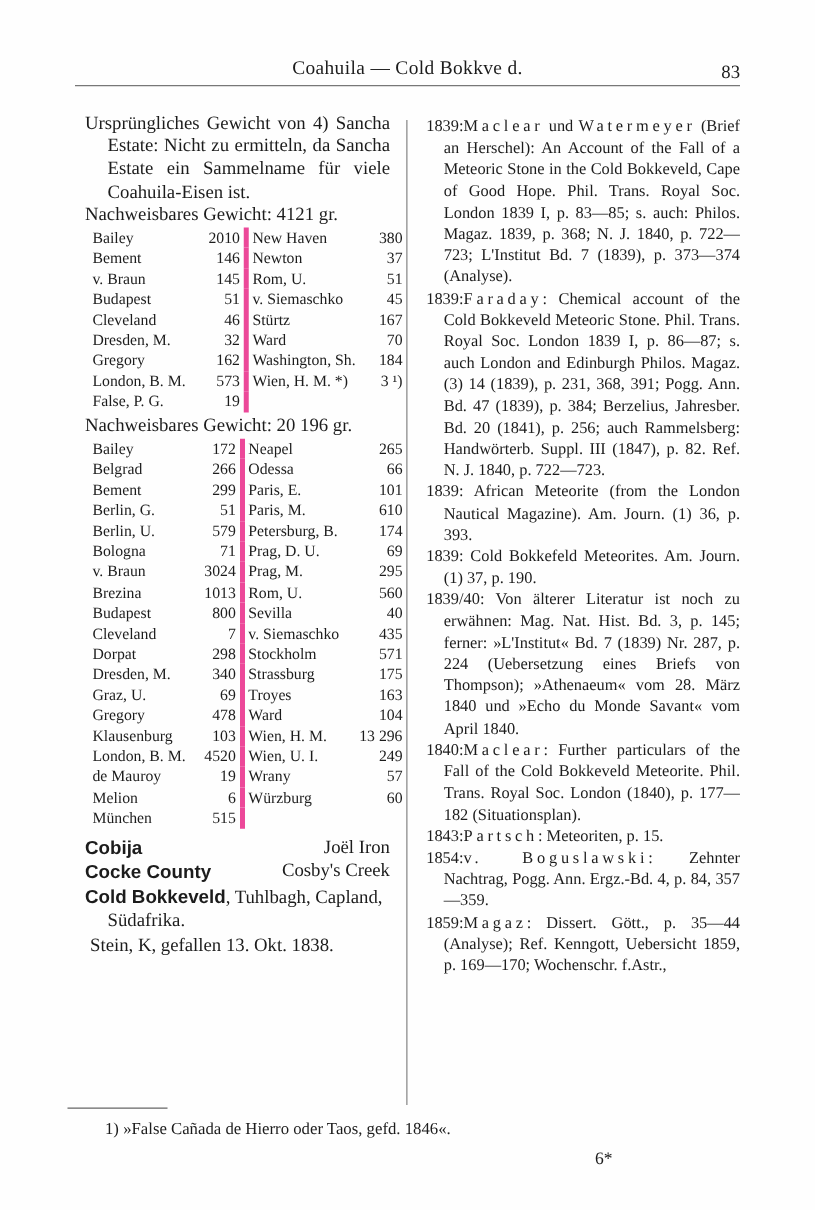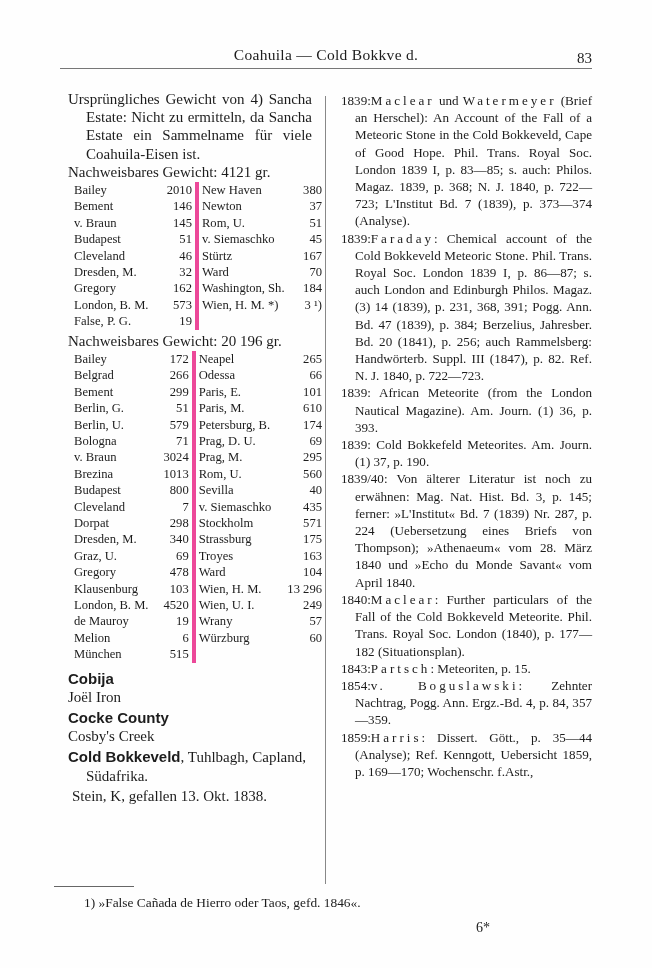--- a/index.html
+++ b/index.html
@@ -20,21 +20,21 @@
   .hang { padding-left:18px; text-indent:-18px; }
   .left .sub { margin:0; }
 
   table.wt { border-collapse:collapse; width:248px; font-size:12.6px; line-height:16.4px; margin:1px 0 2px 6px; }
   table.wt td { padding:0; vertical-align:top; white-space:nowrap; }
   table.wt td.n { text-align:right; padding-right:3px; border-right:4px solid #ec4899; }
   table.wt td.n2 { text-align:right; }
   table.wt td.l2 { padding-left:3px; }
 
   .loc { font-size:15px; line-height:19.5px; margin-top:6px; }
-  .loc .row { display:flex; justify-content:space-between;flex-direction:column; }
+  .loc .row { display:flex; justify-content:space-between; }
   .loc .b { font-family:"Liberation Sans","DejaVu Sans",sans-serif; font-weight:bold; font-size:15px; }
   .loc .ind { padding-left:18px; }
 
   .right { position:absolute; left:341px; top:92px; width:251px; font-size:13.1px; line-height:17.2px; }
   .right .e { margin:0; padding-left:14px; text-indent:-14px; text-align:justify; }
   .sp { letter-spacing:3px; }
 
   .fnrule { position:absolute; left:54px; top:886px; width:80px; height:1px; background:#666; }
   .footnote { position:absolute; left:84px; top:895px; font-size:13.4px; }
   .sig { position:absolute; left:476px; top:920px; font-size:14px; }
@@ -248,18 +248,18 @@
 
 <div class="right" id="refs">
     <p class="e"><span>1839:</span><span class="sp">Maclear</span><span> und </span><span class="sp">Watermeyer</span><span> (Brief an Herschel): An Account of the Fall of a Meteoric Stone in the Cold Bokkeveld, Cape of Good Hope. Phil. Trans. Royal Soc. London 1839 I, p. 83—85; s. auch: Philos. Magaz. 1839, p. 368; N. J. 1840, p. 722—723; L'Institut Bd. 7 (1839), p. 373—374 (Analyse).</span></p>
     <p class="e"><span>1839:</span><span class="sp">Faraday</span><span>: Chemical account of the Cold Bokkeveld Meteoric Stone. Phil. Trans. Royal Soc. London 1839 I, p. 86—87; s. auch London and Edinburgh Philos. Magaz. (3) 14 (1839), p. 231, 368, 391; Pogg. Ann. Bd. 47 (1839), p. 384; Berzelius, Jahresber. Bd. 20 (1841), p. 256; auch Rammelsberg: Handwörterb. Suppl. III (1847), p. 82. Ref. N. J. 1840, p. 722—723.</span></p>
     <p class="e"><span>1839:</span><span> African Meteorite (from the London Nautical Magazine). Am. Journ. (1) 36, p. 393.</span></p>
     <p class="e"><span>1839:</span><span> Cold Bokkefeld Meteorites. Am. Journ. (1) 37, p. 190.</span></p>
     <p class="e"><span>1839/40:</span><span> Von älterer Literatur ist noch zu erwähnen: Mag. Nat. Hist. Bd. 3, p. 145; ferner: »L'Institut« Bd. 7 (1839) Nr. 287, p. 224 (Uebersetzung eines Briefs von Thompson); »Athenaeum« vom 28. März 1840 und »Echo du Monde Savant« vom April 1840.</span></p>
     <p class="e"><span>1840:</span><span class="sp">Maclear</span><span>: Further particulars of the Fall of the Cold Bokkeveld Meteorite. Phil. Trans. Royal Soc. London (1840), p. 177—182 (Situationsplan).</span></p>
     <p class="e"><span>1843:</span><span class="sp">Partsch</span><span>: Meteoriten, p. 15.</span></p>
     <p class="e"><span>1854:</span><span class="sp">v. Boguslawski</span><span>: Zehnter Nachtrag, Pogg. Ann. Ergz.-Bd. 4, p. 84, 357—359.</span></p>
-    <p class="e"><span>1859:</span><span class="sp">Harris</span><span>: Dissert. Gött., p. 35—44 (Analyse); Ref. Kenngott, Uebersicht 1859, p. 169—170; Wochenschr. f.Astr.,</span></p>
+    <p class="e"><span>1859:</span><span class="sp">Magaz</span><span>: Dissert. Gött., p. 35—44 (Analyse); Ref. Kenngott, Uebersicht 1859, p. 169—170; Wochenschr. f.Astr.,</span></p>
   </div>
 
 <div class="fnrule"></div>
 <div class="footnote">1) »False Cañada de Hierro oder Taos, gefd. 1846«.</div>
 <div class="sig">6*</div>
 
 </body></html>

